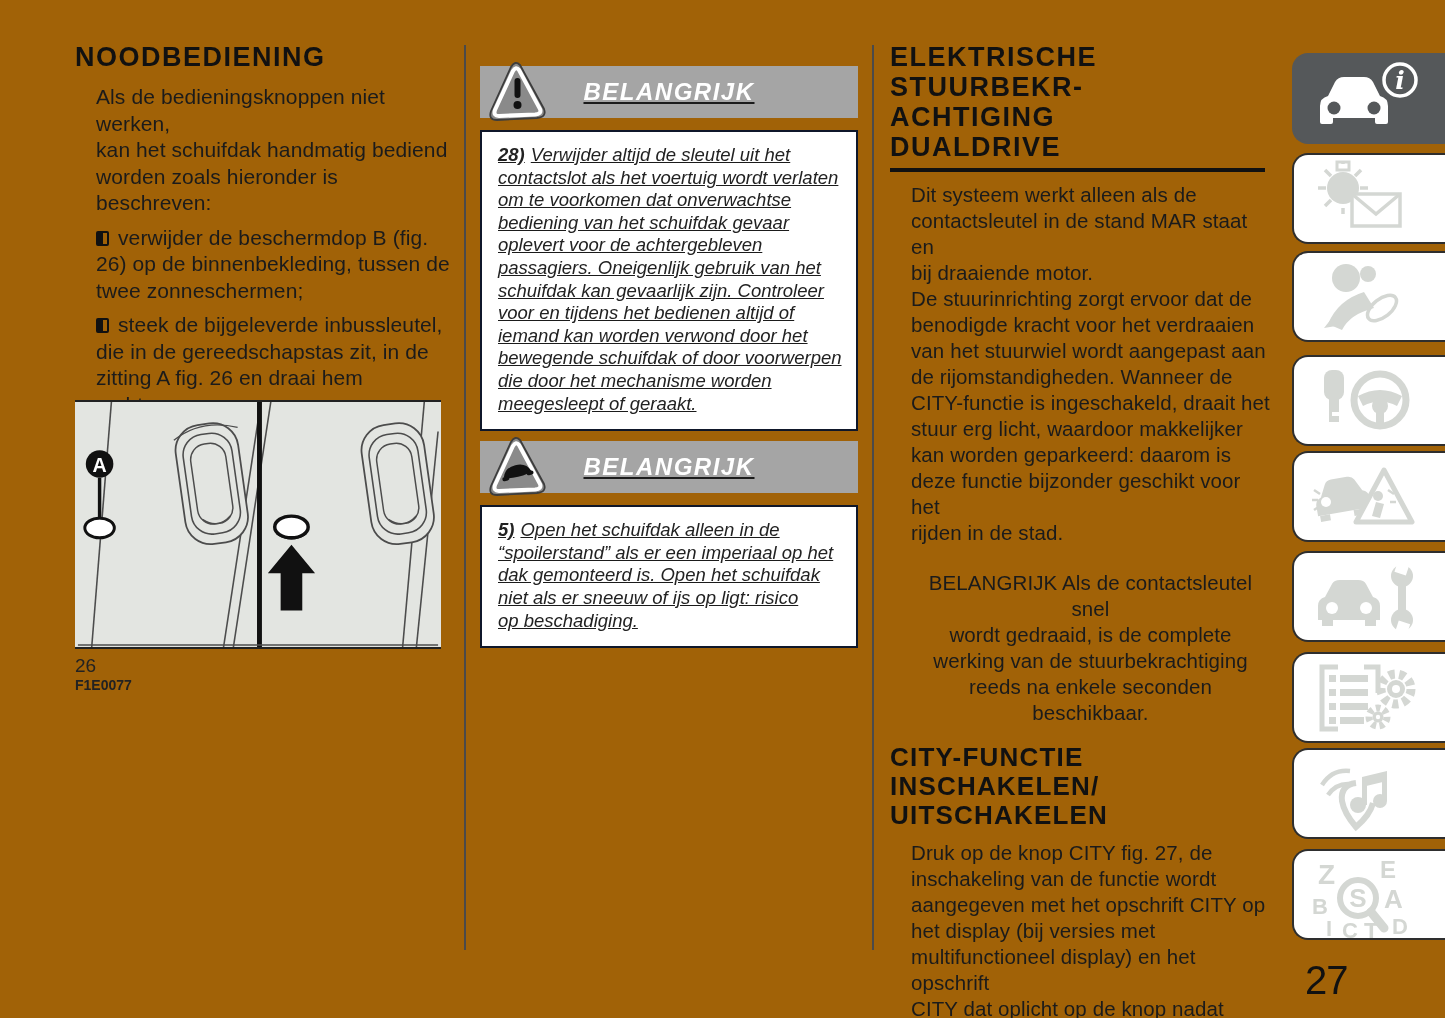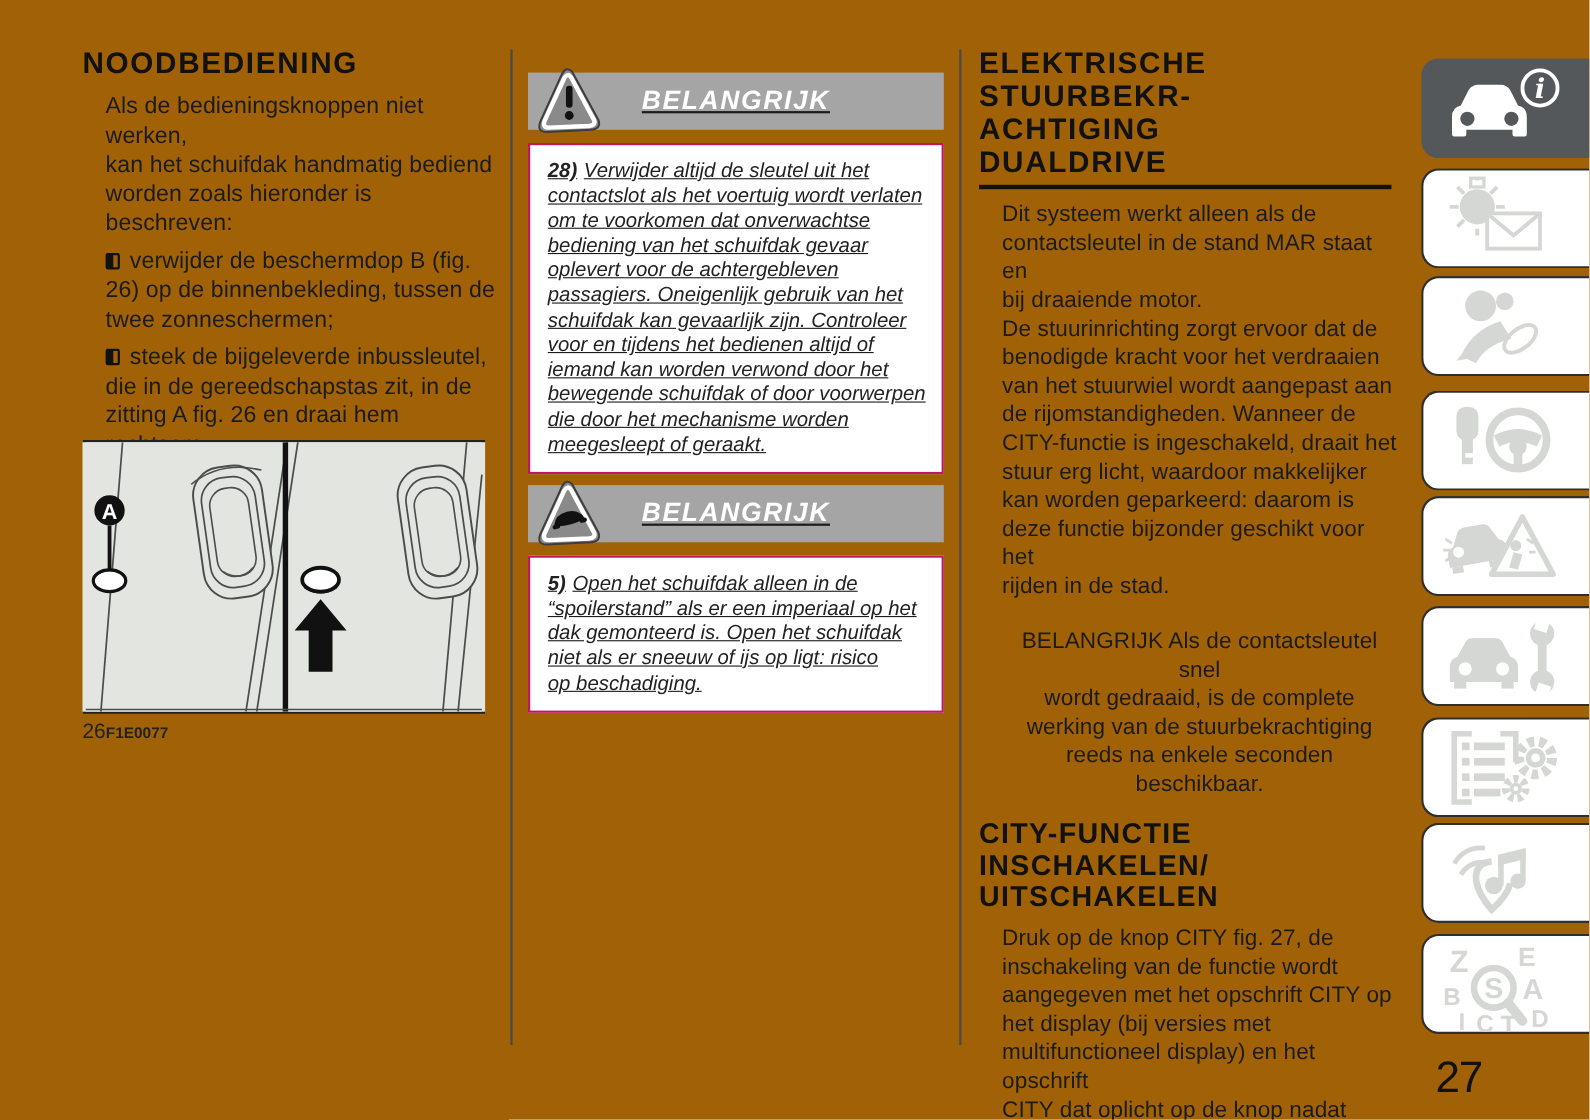--- a/index.html
+++ b/index.html
@@ -31,38 +31,38 @@
   .bullet-para { margin-top:8px; }
   .bullet-glyph {
     display:inline-block; width:13px; height:15px; border:2.5px solid #111;
     border-left-width:7px; border-radius:2px; margin-right:9px; vertical-align:-1px;
   }
 
   
   .figure-block { position:absolute; left:75px; top:400px; width:366px; }
   .figure-art { display:block; width:366px; height:249px; background:#e3e5e1;
     border-top:2px solid #222; border-bottom:2px solid #222; }
-  .figure-caption { display:flex; justify-content:flex-start; margin-top:6px; align-items:baseline; }
+  .figure-caption { display:flex; justify-content:center; margin-top:6px; align-items:baseline;flex-direction:column; }
   .fig-num  { font-size:19px; color:#222; }
   .fig-code { font-size:14px; font-weight:700; color:#222; }
 
   
   .warn-group { position:relative; }
   .wg1 { margin-top:24px; }
   .wg2 { margin-top:10px; }
   .warn-bar {
     position:relative; height:52px; background:#a5a5a5; display:flex;
     align-items:center; justify-content:center;
   }
   .warn-bar .warn-title {
     color:#fff; font-size:24px; font-weight:700; font-style:italic; letter-spacing:1.5px;
   }
   .warn-bar svg.tri { position:absolute; left:5px; top:-7px; }
   .warn-box {
-    border:2px solid #be185d; background:#fff; margin-top:12px;
+    border:2px solid #0f172a; background:#fff; margin-top:12px;
     padding:12px 14px 14px 16px;
     font-style:italic; font-size:18.5px; line-height:22.6px; color:#222;
   }
   .warn-ref { font-weight:700; margin-right:6px; }
 
   
   .col-right h1.sec { margin-bottom:0; }
   .rule { height:4px; background:#111; margin:6px 0 10px 0; width:375px; }
   .refs-row { display:flex; align-items:center; gap:10px; margin:2px 0 10px 0; }
   .refs-row .refs { font-weight:700; font-size:20px; }

